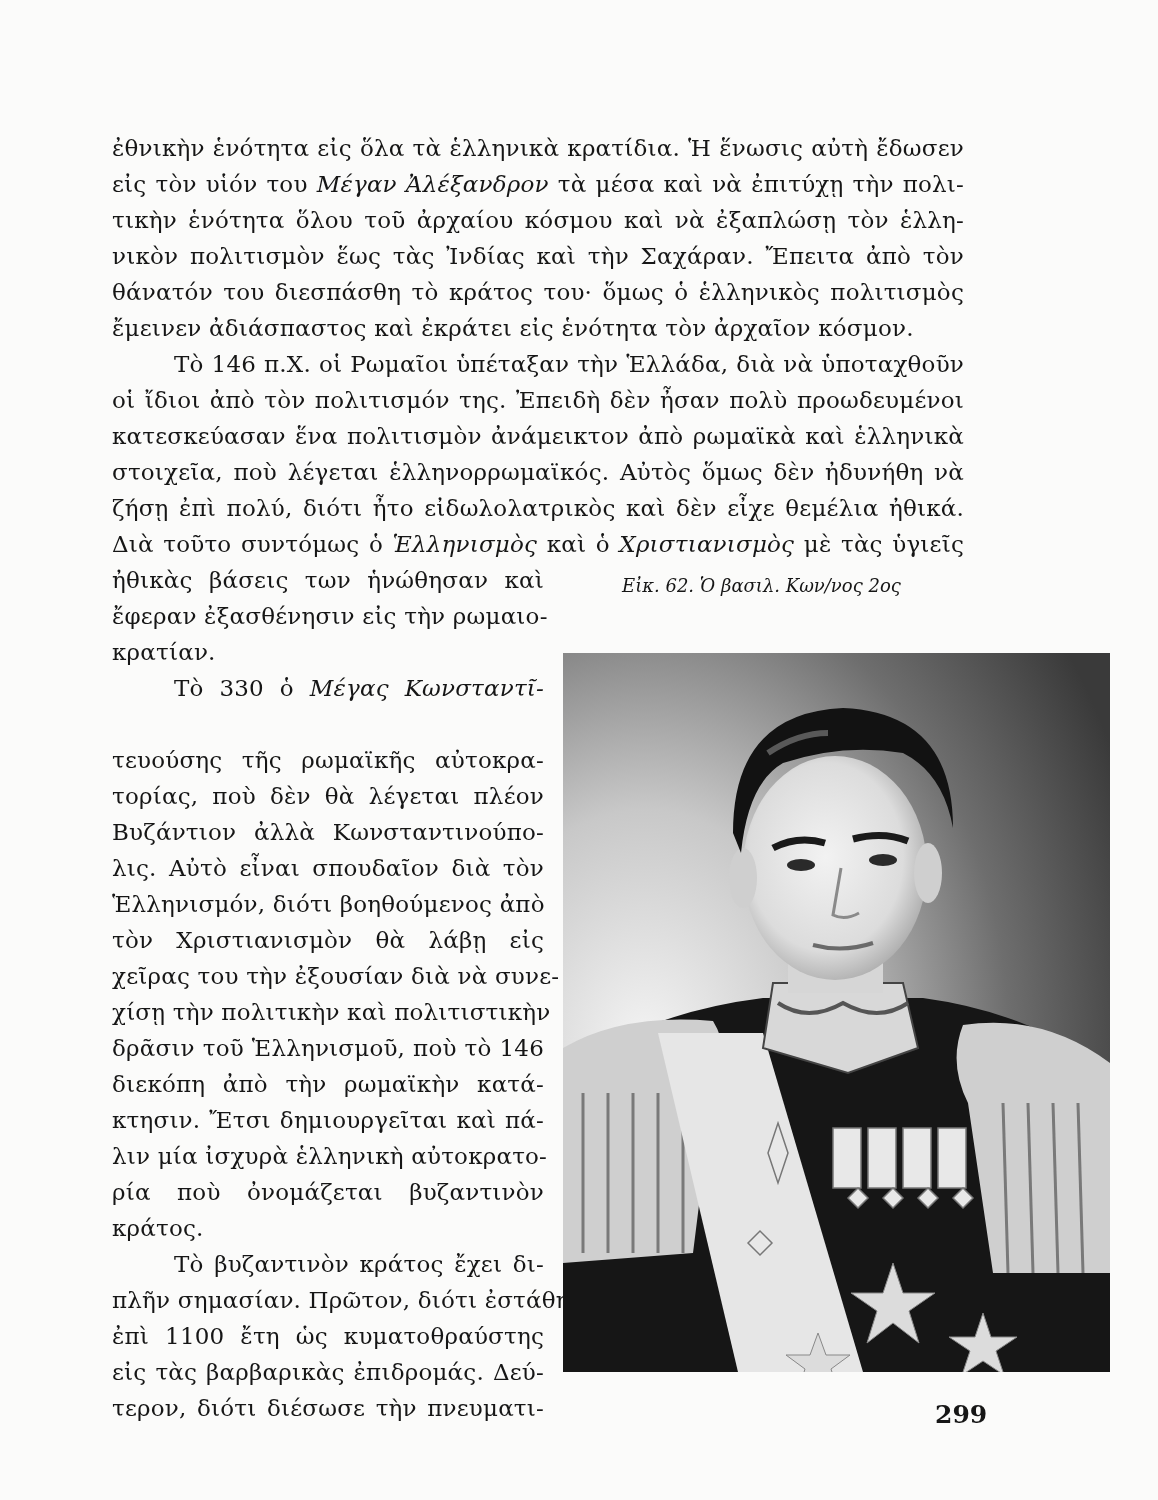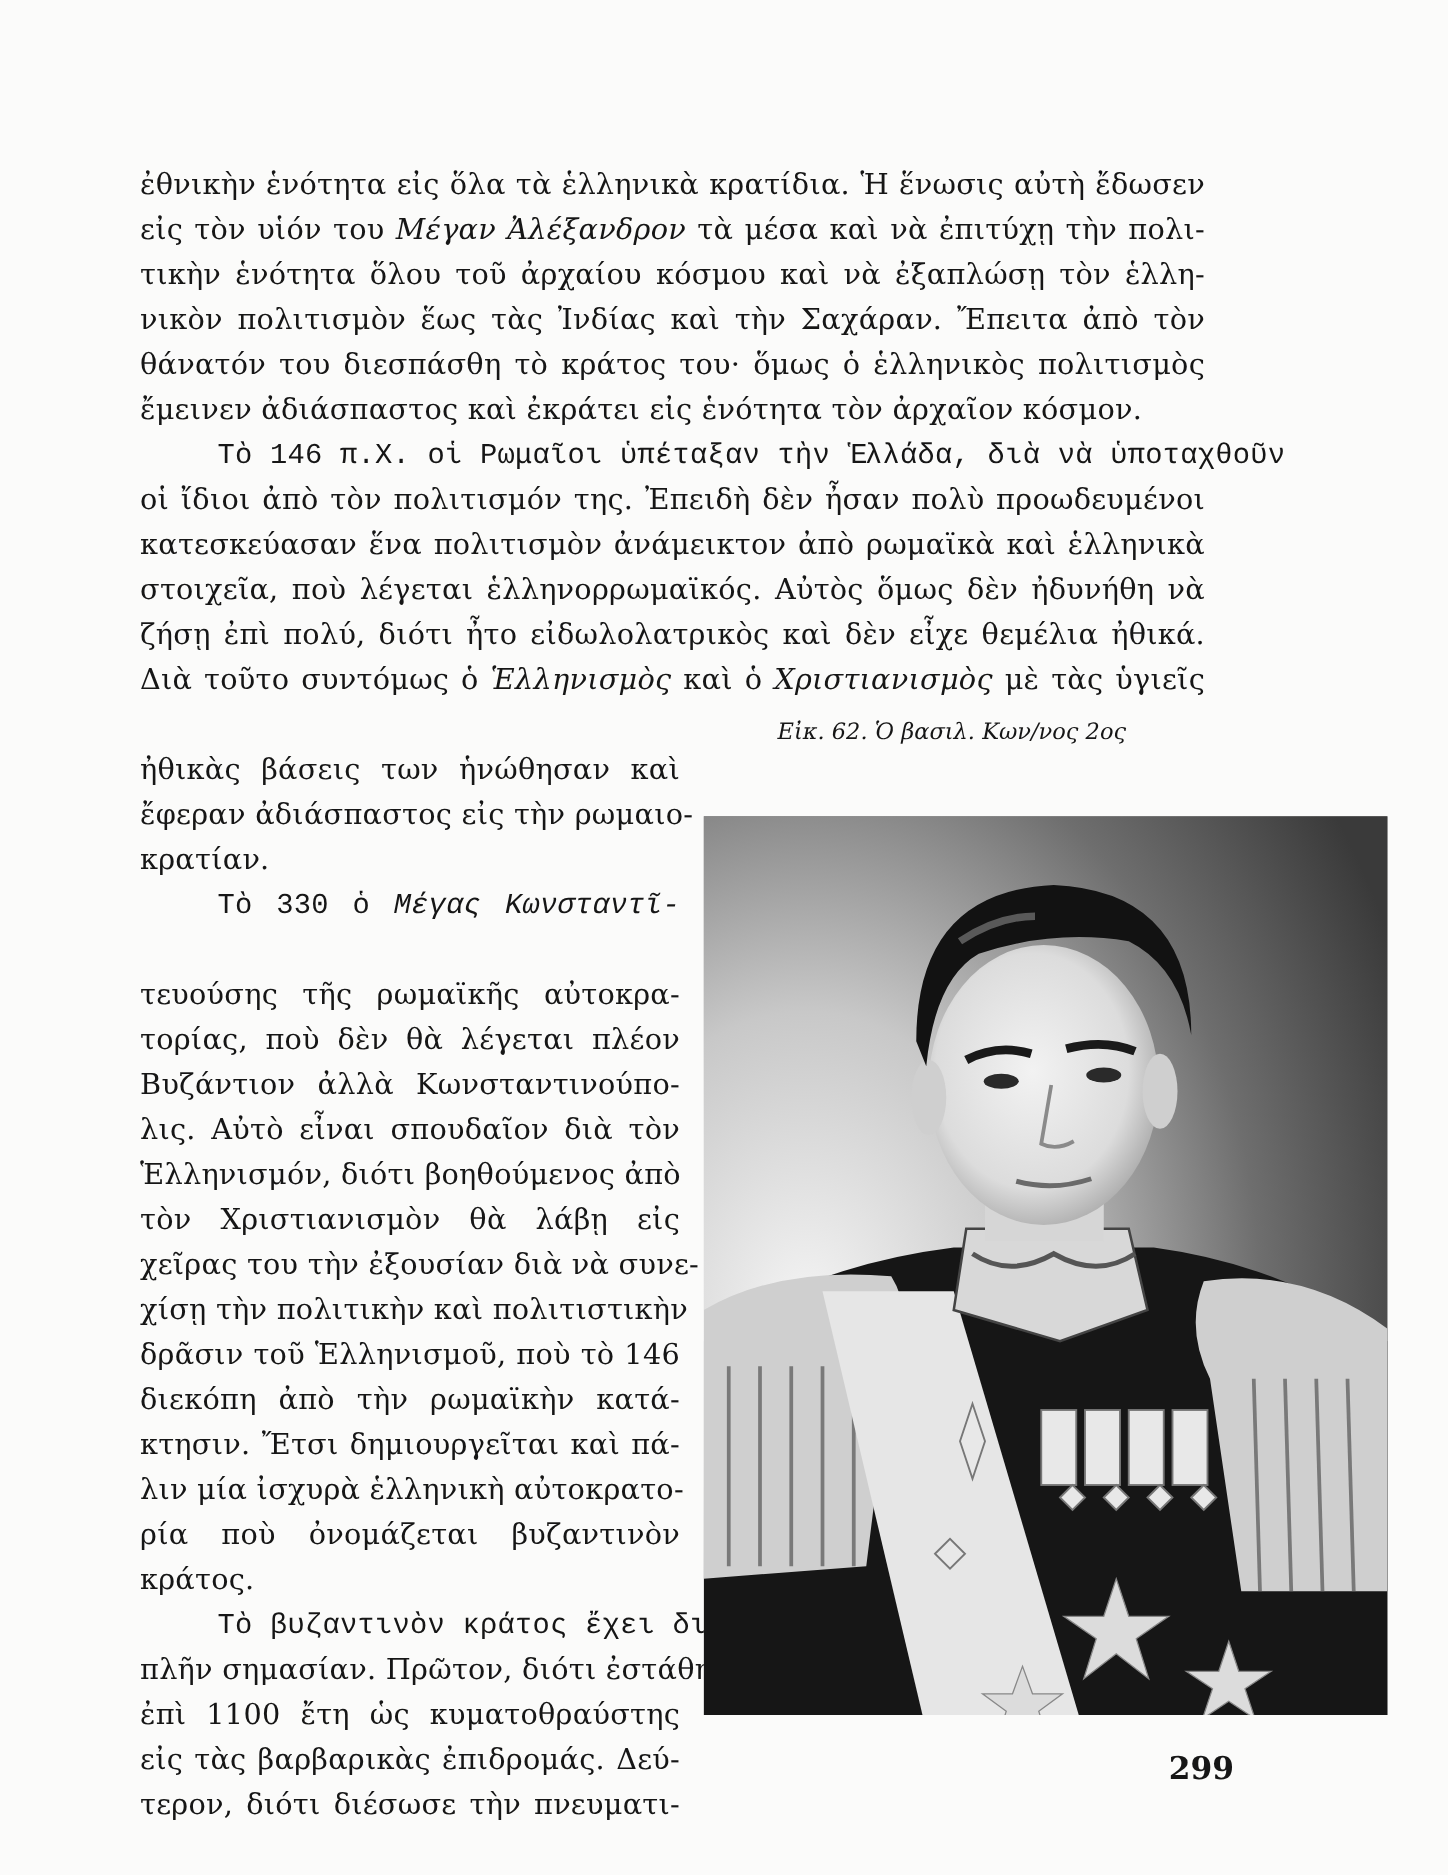--- a/index.html
+++ b/index.html
@@ -16,23 +16,23 @@
     position: absolute;
     left: 112px;
     font-size: 23px;
     line-height: 36px;
     white-space: nowrap;
     text-align: justify;
     text-align-last: justify;
     letter-spacing: 0.2px;
   }
   .full { width: 852px; }
-  .narrow { width: 432px; margin-top: 36px; }
+  .narrow { width: 432px; }
   .last { text-align-last: left; }
-  .indent { padding-left: 62px; box-sizing: border-box; font-family: Liberation Mono, monospace; }
+  .indent { padding-left: 62px; box-sizing: border-box; }
   .ital { font-style: italic; }
   .caption {
     position: absolute;
     left: 622px; top: 568px;
     font-size: 18px; line-height: 36px;
     font-style: italic;
     white-space: nowrap;
   }
   .page-number {
     position: absolute;
@@ -61,21 +61,21 @@
   <div class="line full" style="top:274px">θάνατόν του διεσπάσθη τὸ κράτος του· ὅμως ὁ ἑλληνικὸς πολιτισμὸς</div>
   <div class="line full last" style="top:310px">ἔμεινεν ἀδιάσπαστος καὶ ἐκράτει εἰς ἑνότητα τὸν ἀρχαῖον κόσμον.</div>
 
   <div class="line full indent" style="top:346px">Τὸ 146 π.Χ. οἱ Ρωμαῖοι ὑπέταξαν τὴν Ἑλλάδα, διὰ νὰ ὑποταχθοῦν</div>
   <div class="line full" style="top:382px">οἱ ἴδιοι ἀπὸ τὸν πολιτισμόν της. Ἐπειδὴ δὲν ἦσαν πολὺ προωδευμένοι</div>
   <div class="line full" style="top:418px">κατεσκεύασαν ἕνα πολιτισμὸν ἀνάμεικτον ἀπὸ ρωμαϊκὰ καὶ ἑλληνικὰ</div>
   <div class="line full" style="top:454px">στοιχεῖα, ποὺ λέγεται ἑλληνορρωμαϊκός. Αὐτὸς ὅμως δὲν ἠδυνήθη νὰ</div>
   <div class="line full" style="top:490px">ζήσῃ ἐπὶ πολύ, διότι ἦτο εἰδωλολατρικὸς καὶ δὲν εἶχε θεμέλια ἠθικά.</div>
   <div class="line full" style="top:526px"><span>Διὰ τοῦτο συντόμως ὁ </span><span class="ital">Ἑλληνισμὸς</span><span> καὶ ὁ </span><span class="ital">Χριστιανισμὸς</span><span> μὲ τὰς ὑγιεῖς</span></div>
   <div class="line narrow" style="top:562px">ἠθικὰς βάσεις των ἡνώθησαν καὶ</div>
-  <div class="line narrow" style="top:598px">ἔφεραν ἀδιάσπαστος εἰς τὴν ρωμαιο-</div>
+  <div class="line narrow" style="top:598px">ἔφεραν ἐξασθένησιν εἰς τὴν ρωμαιο-</div>
   <div class="line narrow last" style="top:634px">κρατίαν.</div>
 
   <div class="caption">Εἰκ. 62. Ὁ βασιλ. Κων/νος 2ος</div>
 
   <div class="line narrow indent" style="top:670px"><span>Τὸ 330 ὁ </span><span class="ital">Μέγας Κωνσταντῖ-</span></div>
   <div class="line narrow" style="top:742px">τευούσης τῆς ρωμαϊκῆς αὐτοκρα-</div>
   <div class="line narrow" style="top:778px">τορίας, ποὺ δὲν θὰ λέγεται πλέον</div>
   <div class="line narrow" style="top:814px">Βυζάντιον ἀλλὰ Κωνσταντινούπο-</div>
   <div class="line narrow" style="top:850px">λις. Αὐτὸ εἶναι σπουδαῖον διὰ τὸν</div>
   <div class="line narrow" style="top:886px">Ἑλληνισμόν, διότι βοηθούμενος ἀπὸ</div>

